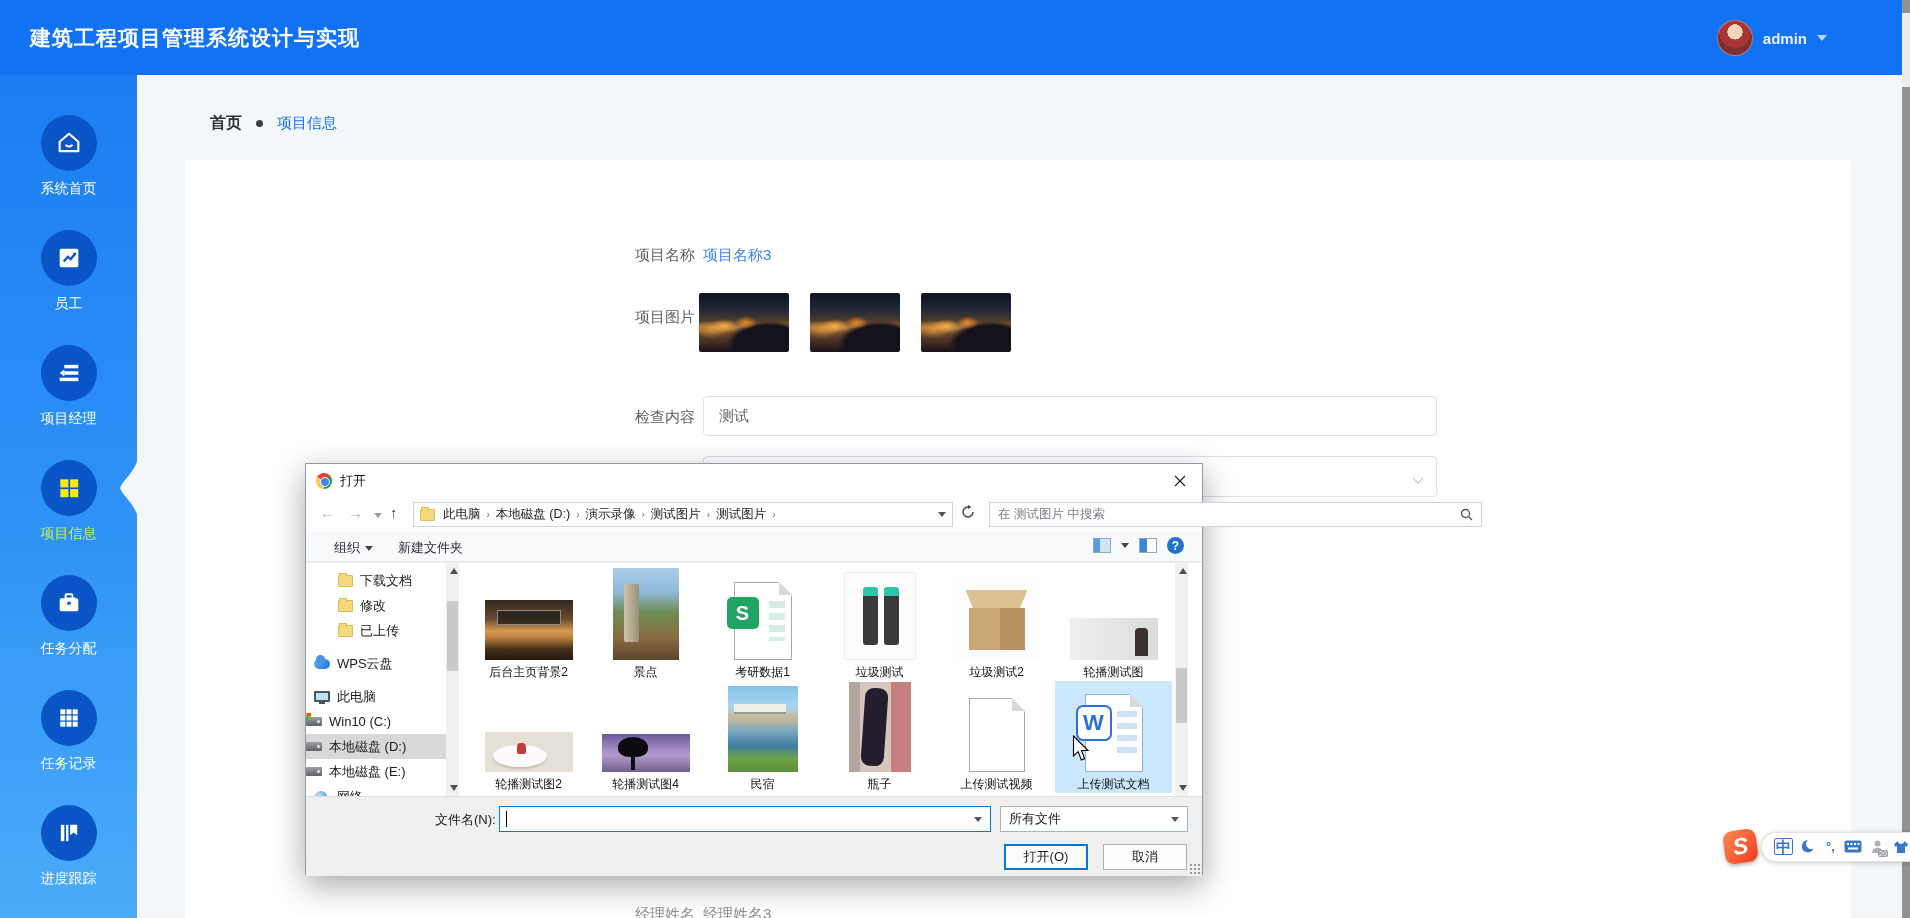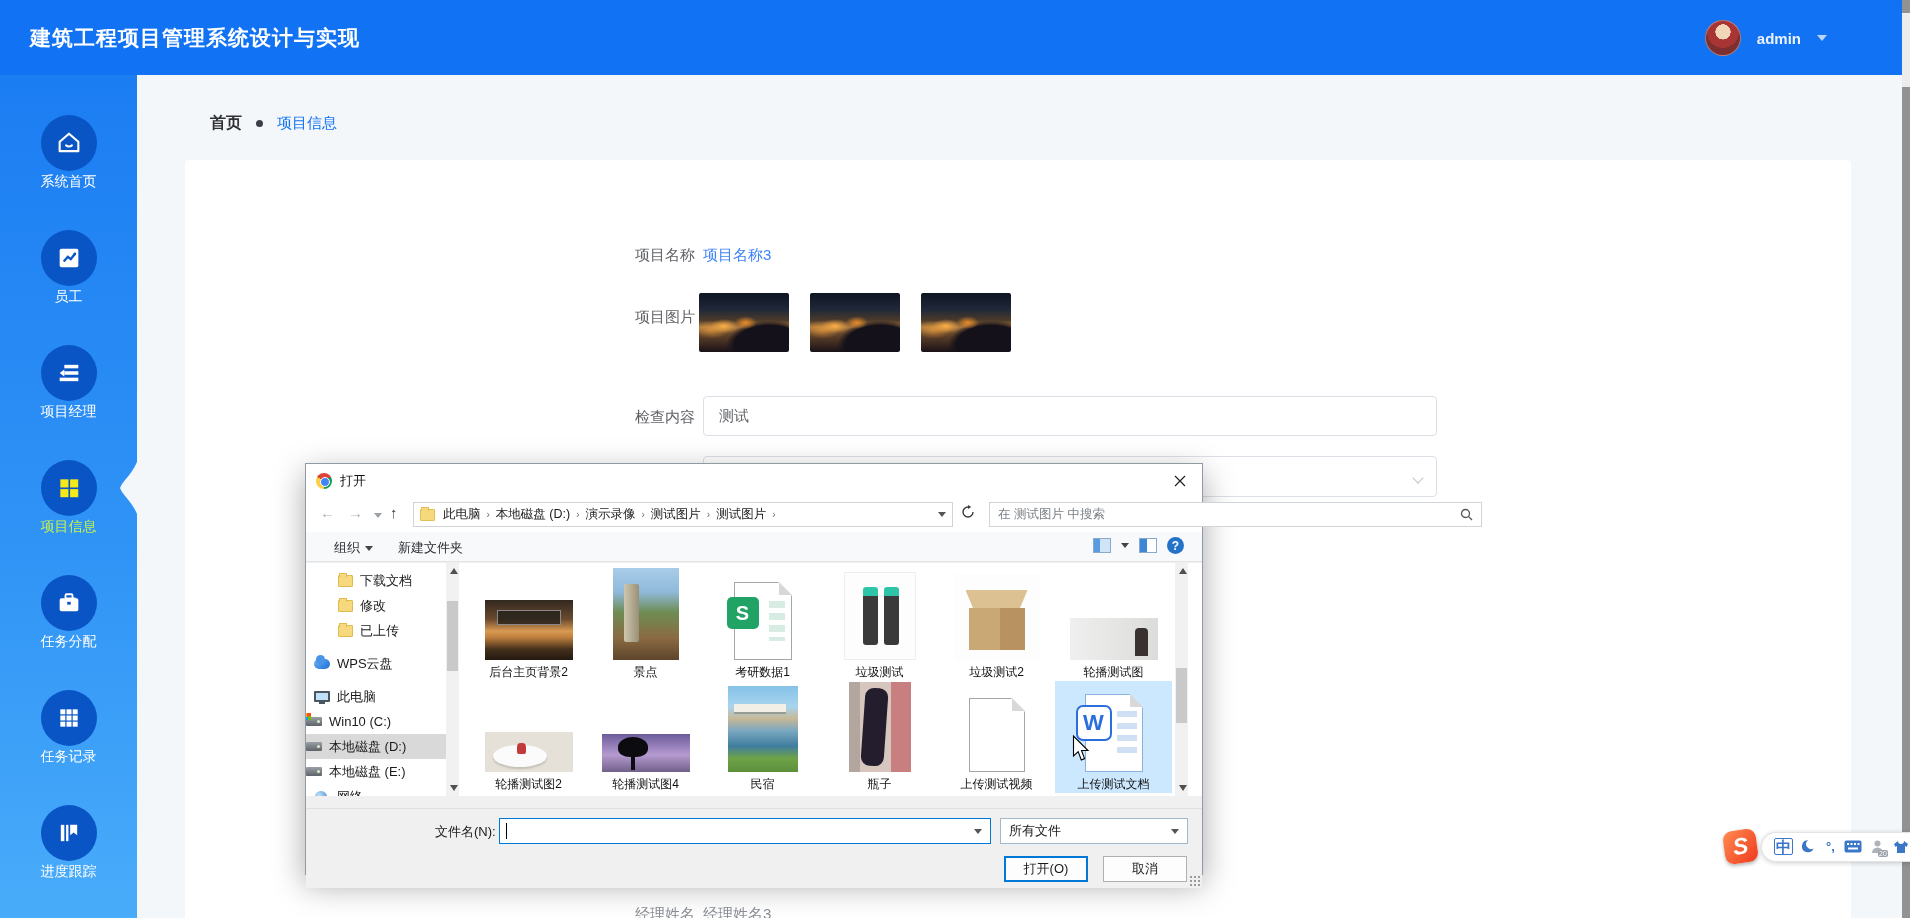--- a/index.html
+++ b/index.html
@@ -1,36 +1,36 @@
 <!DOCTYPE html>
 <html><head>
 <meta charset="utf-8">
 <style>
 * { box-sizing: border-box; margin: 0; padding: 0; }
 html,body { width:1910px; height:918px; overflow:hidden; font-family:"Liberation Sans","DejaVu Sans",sans-serif; background:#f4f7fa; }
 
 
 .header { position:absolute; left:0; top:0; width:1902px; height:75px; background:#1173f4; z-index:20; }
 .header-title { position:absolute; left:30px; top:24px; color:#fff; font-size:21px; font-weight:bold; letter-spacing:1px; }
-.user-menu { position:absolute; right:75px; top:19px; height:38px; display:flex; align-items:center; gap:16px; cursor:pointer; }
+.user-menu { position:absolute; right:75px; top:19px; height:38px; display:flex; align-items:center; gap:10px; cursor:pointer; }
 .avatar { width:36px; height:36px; border-radius:50%; overflow:hidden;
   background: radial-gradient(circle at 50% 32%, #f2d6b8 0 26%, #a83434 27% 55%, #7d2f2f 56% 100%);
   border:1px solid rgba(255,255,255,.35); }
 .user-name { color:#eaf2ff; font-size:15px; font-weight:bold; }
 .user-caret { width:0; height:0; border-left:5px solid transparent; border-right:5px solid transparent; border-top:6px solid #bcd6fb; }
 
 
 .page-scrollbar { position:absolute; right:0; top:0; width:8px; height:918px; background:#929292; z-index:60; }
 .page-scroll-thumb { position:absolute; left:0; top:13px; width:8px; height:74px; background:#ececec; }
 
 
 .sidebar { position:absolute; left:0; top:75px; width:137px; height:843px; background:linear-gradient(180deg,#1b7df2 0%,#2f93f6 55%,#49acfa 100%); z-index:10; }
 .side-item { position:relative; width:137px; height:115px; padding-top:12px; display:flex; flex-direction:column; align-items:center; cursor:pointer; }
 .side-circle { width:56px; height:56px; border-radius:50%; background:#0a55c5; display:flex; align-items:center; justify-content:center; }
-.side-label { margin-top:2px; color:#fff; font-size:14px; }
+.side-label { margin-top:9px; color:#fff; font-size:14px; }
 .side-item.active .side-label { color:#c8f24a; }
 .side-notch { position:absolute; right:0; top:14px; width:17px; height:52px; }
 .sidebar-wrap { padding-top:28px; }
 
 
 .main { position:absolute; left:137px; top:75px; width:1765px; height:762px; background:#f4f7fa; }
 .breadcrumb { position:absolute; left:73px; top:38px; display:flex; align-items:center; gap:14px; }
 .bc-home { font-size:16px; font-weight:bold; color:#303133; cursor:pointer; }
 .bc-dot { width:7px; height:7px; border-radius:50%; background:#3a3f45; }
 .bc-link { font-size:15px; color:#1173f4; cursor:pointer; }
@@ -149,21 +149,21 @@
 .th-tree::before { content:""; position:absolute; left:29px; bottom:2px; width:4px; height:14px; background:#0c0c10; }
 .th-villa { width:70px; height:86px; position:relative; background:linear-gradient(180deg,#85c2e8 0%,#a8d4ee 24%,#c8b896 38%,#7aa8c0 52%,#3f7d9e 70%,#6ea348 84%,#5d8f3c 100%); }
 .th-villa::after { content:""; position:absolute; left:6px; top:18px; width:52px; height:8px; background:#f3efe6; box-shadow:0 2px 0 rgba(90,80,60,.35); }
 .th-bottle { width:62px; height:90px; position:relative; background:linear-gradient(90deg,#b3a69e 0 18%, #d6c6be 18% 68%, #c87f7f 68% 100%); }
 .th-bottle::after { content:""; position:absolute; left:14px; top:6px; width:23px; height:78px; background:#241d2e; border-radius:9px; transform:rotate(4deg); }
 .th-blankfile { width:56px; height:74px; }
 .th-wordfile { width:58px; height:78px; border-color:#8ab0dc; }
 .th-wordfile .tile { position:absolute; left:-10px; top:10px; width:36px; height:36px; background:#fff; border:2.5px solid #2b6fdc; border-radius:7px; color:#2b6fdc; font-weight:bold; font-size:22px; display:flex; align-items:center; justify-content:center; }
 .th-wordfile .lines { position:absolute; right:5px; top:16px; width:20px; height:46px; background:repeating-linear-gradient(180deg,#cfe0f5 0 6px, transparent 6px 12px); }
 
-.dlg-footer { position:absolute; left:0; top:344px; width:100%; height:80px; background:#f0f0f0; border-top:1px solid #dfdfdf; }
+.dlg-footer { position:absolute; left:0; top:332px; width:100%; height:80px; background:#f0f0f0; border-top:1px solid #dfdfdf; }
 .fn-label { position:absolute; left:129px; top:14px; font-size:13px; color:#1a1a1a; }
 .fn-input { position:absolute; left:193px; top:9px; width:492px; height:26px; background:#fff; border:1px solid #0078d7; display:flex; align-items:center; padding:0 6px; }
 .fn-caret-bar { width:1px; height:16px; background:#000; }
 .fn-dd { position:absolute; right:8px; top:10px; width:0; height:0; border-left:4px solid transparent; border-right:4px solid transparent; border-top:5px solid #555; }
 .ft-combo { position:absolute; left:694px; top:9px; width:188px; height:26px; background:#fff; border:1px solid #9fb8cc; display:flex; align-items:center; padding:0 8px; font-size:13px; color:#1a1a1a; cursor:pointer; }
 .btn { position:absolute; top:47px; width:84px; height:26px; font-size:13px; color:#1a1a1a; background:#fdfdfd; display:flex; align-items:center; justify-content:center; cursor:pointer; }
 .btn-open { left:698px; border:2px solid #0078d7; }
 .btn-cancel { left:797px; border:1px solid #b0b0b0; }
 .resize-grip { position:absolute; right:2px; bottom:2px; width:10px; height:10px;
   background:radial-gradient(circle at 1px 1px, #9a9a9a 1px, transparent 1.4px); background-size:4px 4px; }

